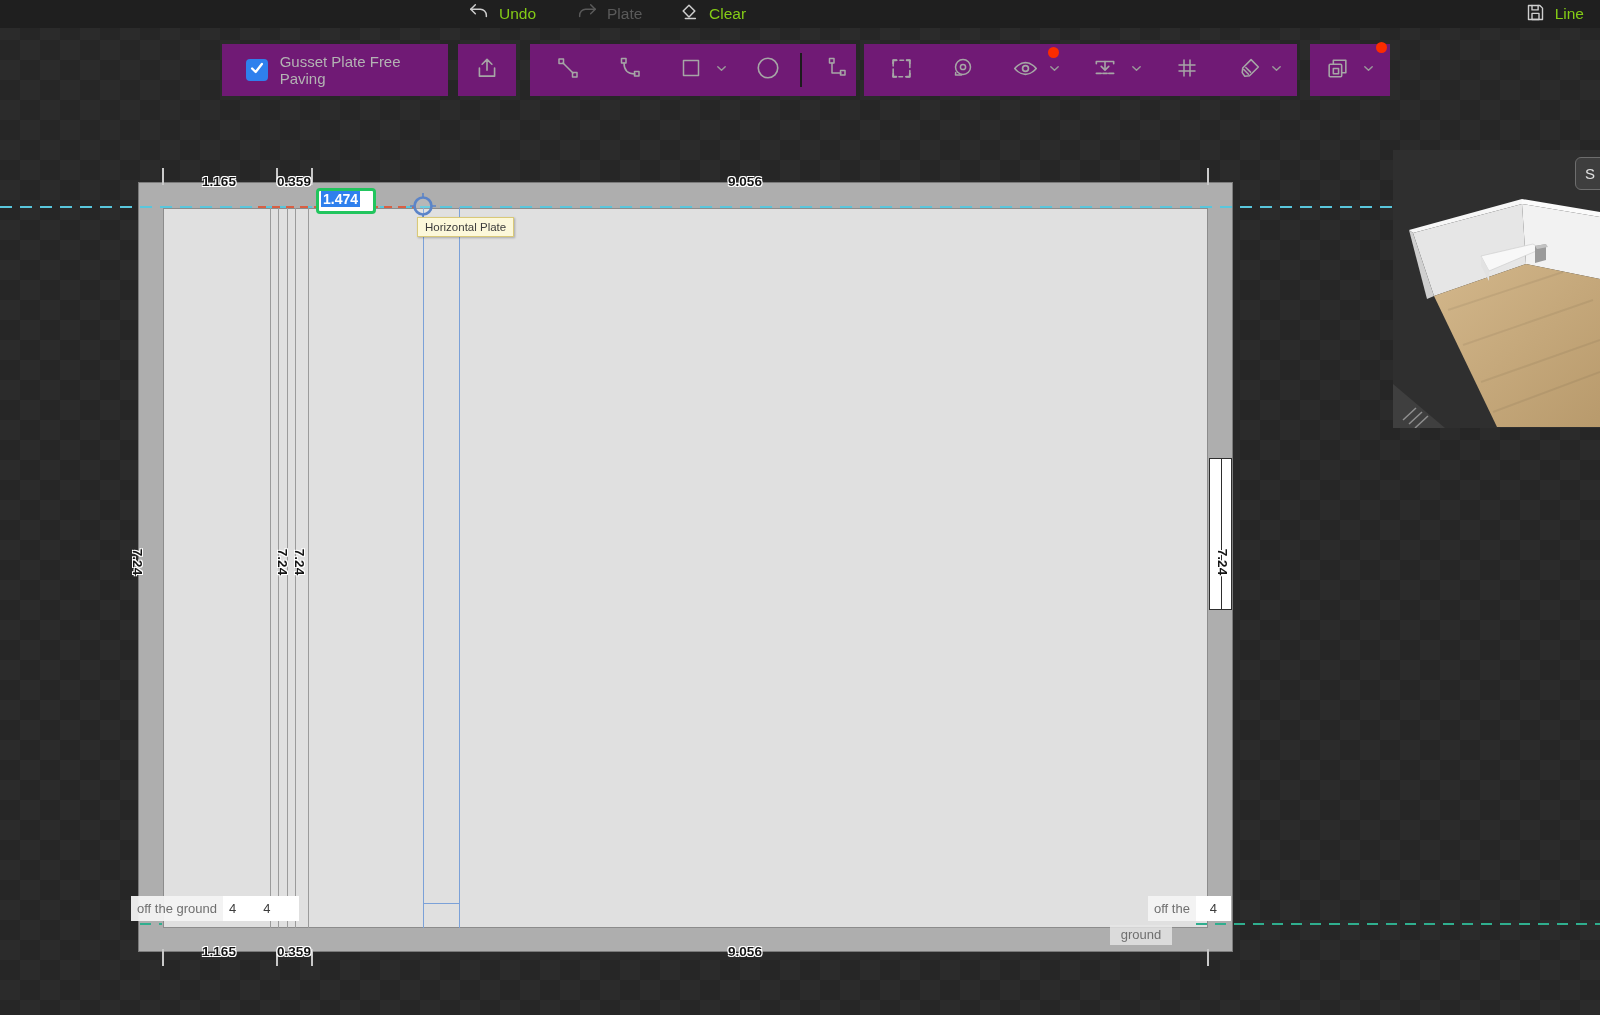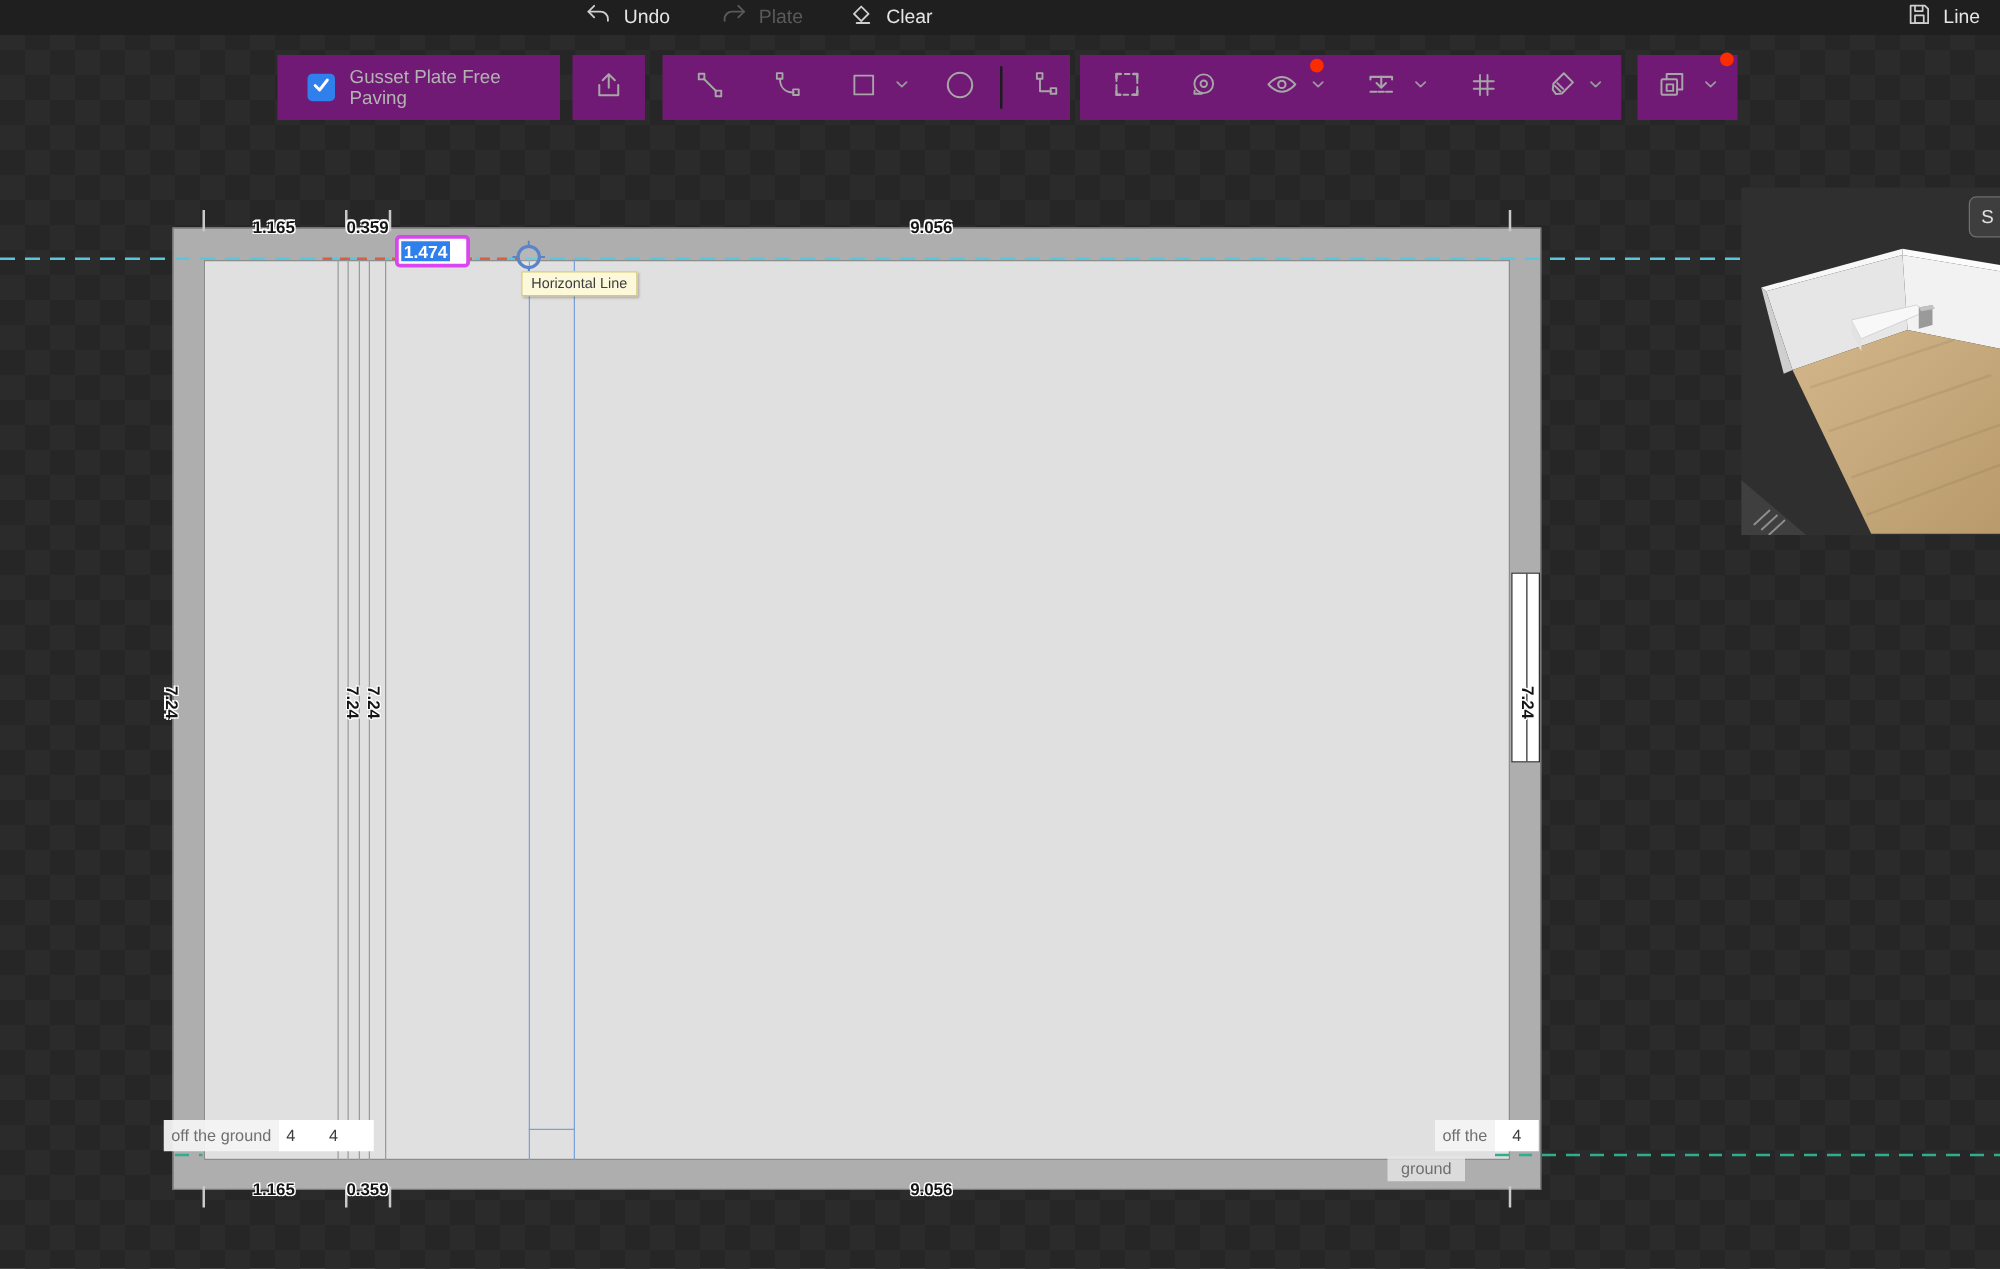--- a/index.html
+++ b/index.html
@@ -6,21 +6,21 @@
   body{
     width:1600px;height:1015px;overflow:hidden;position:relative;
     font-family:"Liberation Sans", sans-serif;
     background-color:#262626;
     background-image:conic-gradient(#2b2b2b 25%, transparent 25% 50%, #2b2b2b 50% 75%, transparent 75%);
     background-size:40px 40px;
   }
   
   .topbar{position:absolute;left:0;top:0;width:1600px;height:28px;background:#1f1f1f;z-index:30;}
   .tb-item{position:absolute;top:0;height:28px;display:flex;align-items:center;gap:9px;
-    color:#e5e5e5;font-size:15.5px;cursor:pointer;}
+    color:#84cc16;font-size:15.5px;cursor:pointer;}
   .tb-item svg{stroke:#cfcfcf;fill:none;stroke-width:1.6;stroke-linecap:round;stroke-linejoin:round;}
   .tb-item.disabled{color:#5a5a5a;}
   .tb-item.disabled svg{stroke:#5a5a5a;}
   
   .group{position:absolute;top:44px;height:52px;background:#701a75;display:flex;align-items:center;z-index:30;}
   .tool{position:absolute;top:44px;height:52px;display:flex;align-items:center;justify-content:center;cursor:pointer;z-index:31;}
   .tool svg{stroke:#a6a6a6;fill:none;stroke-width:1.5;stroke-linecap:round;stroke-linejoin:round;}
   .chev svg{stroke:#9a9a9a;}
   .reddot{position:absolute;width:11px;height:11px;border-radius:50%;background:#fb2c00;z-index:33;}
   .cb-label{color:#b3b3b3;font-size:15px;margin-left:12px;}
@@ -42,21 +42,21 @@
   .guide-cyan{position:absolute;left:0;top:206px;width:1392px;height:2px;z-index:14;
     background:repeating-linear-gradient(90deg,#59c6dc 0 12px,transparent 12px 20px);}
   .draft-red{position:absolute;left:258px;top:206px;width:158px;height:2px;z-index:15;
     background:repeating-linear-gradient(90deg,#d95f43 0 8px,transparent 8px 14px);}
   .guide-teal{position:absolute;top:923px;height:2px;z-index:14;
     background:repeating-linear-gradient(90deg,#2fae8e 0 11px,transparent 11px 19px);}
   .bluev{position:absolute;top:207px;width:1px;height:721px;background:#7ba1d8;z-index:10;}
   .blueh{position:absolute;left:423px;top:903px;width:37px;height:1px;background:#7ba1d8;z-index:10;}
   .handle{position:absolute;left:423px;top:208px;transform:translate(-50%,-50%);z-index:16;}
   .len-input{position:absolute;left:316px;top:188px;width:50px;height:20px;background:#fff;
-    border:3px solid #d946ef;border-radius:4px;z-index:17;display:flex;align-items:center;padding:0 2px;
+    border:3px solid #22c55e;border-radius:4px;z-index:17;display:flex;align-items:flex-start;padding:0 2px;
     font-size:14px;font-weight:700;}
   .len-input .sel{background:#2f80ed;color:#fff;padding:0 2px;}
   .tooltip{position:absolute;left:417px;top:217px;background:#fcf8da;border:1px solid #d9c978;
     color:#3c3c3c;font-size:11.5px;padding:3px 7px;z-index:18;white-space:nowrap;box-shadow:1px 1px 2px rgba(0,0,0,.25);}
   .og{position:absolute;display:flex;align-items:stretch;height:25px;font-size:13px;z-index:18;}
   .og .plate{background:rgba(243,243,243,.95);color:#6f6f6f;display:flex;align-items:center;padding:0 6px;white-space:nowrap;text-align:center;}
   .og .vals{background:#fff;color:#3d3d3d;display:flex;align-items:center;}
   .ground-lbl{position:absolute;left:1110px;top:925px;width:62px;height:20px;z-index:18;
     background:rgba(230,230,230,.8);color:#6f6f6f;font-size:13px;text-align:center;line-height:20px;}
   
@@ -273,21 +273,21 @@
   <svg width="28" height="28" viewBox="0 0 28 28">
     <circle cx="14" cy="14" r="8.5" fill="rgba(255,255,255,0.12)" stroke="#5b84c8" stroke-width="2.6"></circle>
     <path d="M14 1v5M14 22v5M1 14h5M22 14h5" stroke="#5b84c8" stroke-width="1.6"></path>
   </svg>
 </div>
 
 <div class="len-input">
   <span class="sel">1.474</span>
 </div>
 
-<div class="tooltip">Horizontal Line</div>
+<div class="tooltip">Horizontal Plate</div>
 
 <div class="og" style="left:131px;top:896px;">
   <div class="plate">off the ground</div>
   <div class="vals" style="width:76px;">
     <span style="margin-left:6px;">4</span>
     <span style="margin-left:27px;">4</span>
   </div>
 </div>
 
 <div class="og" style="left:1108px;top:896px;margin-left:40px;">

